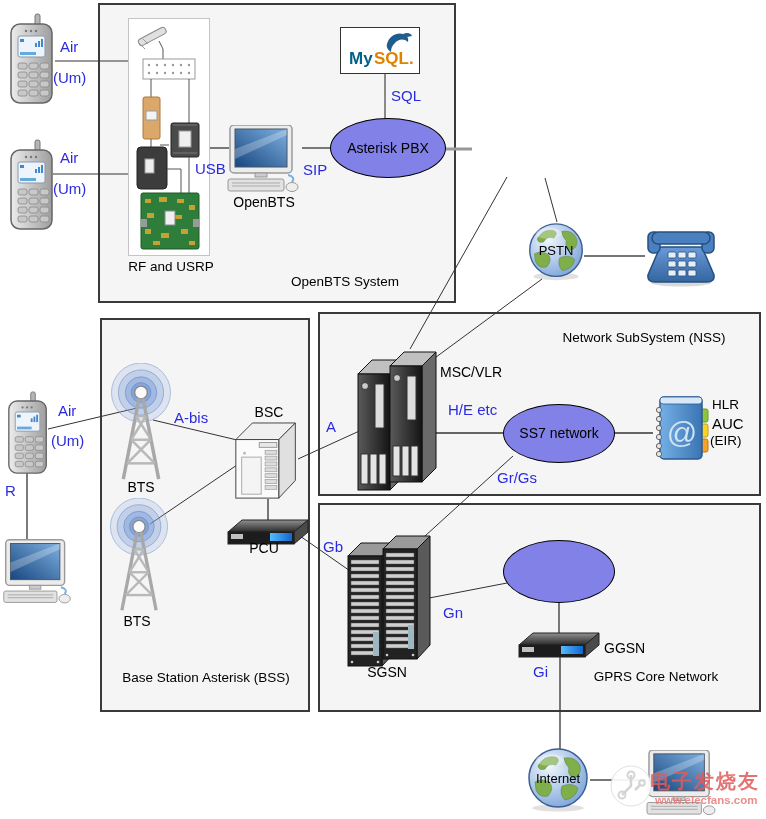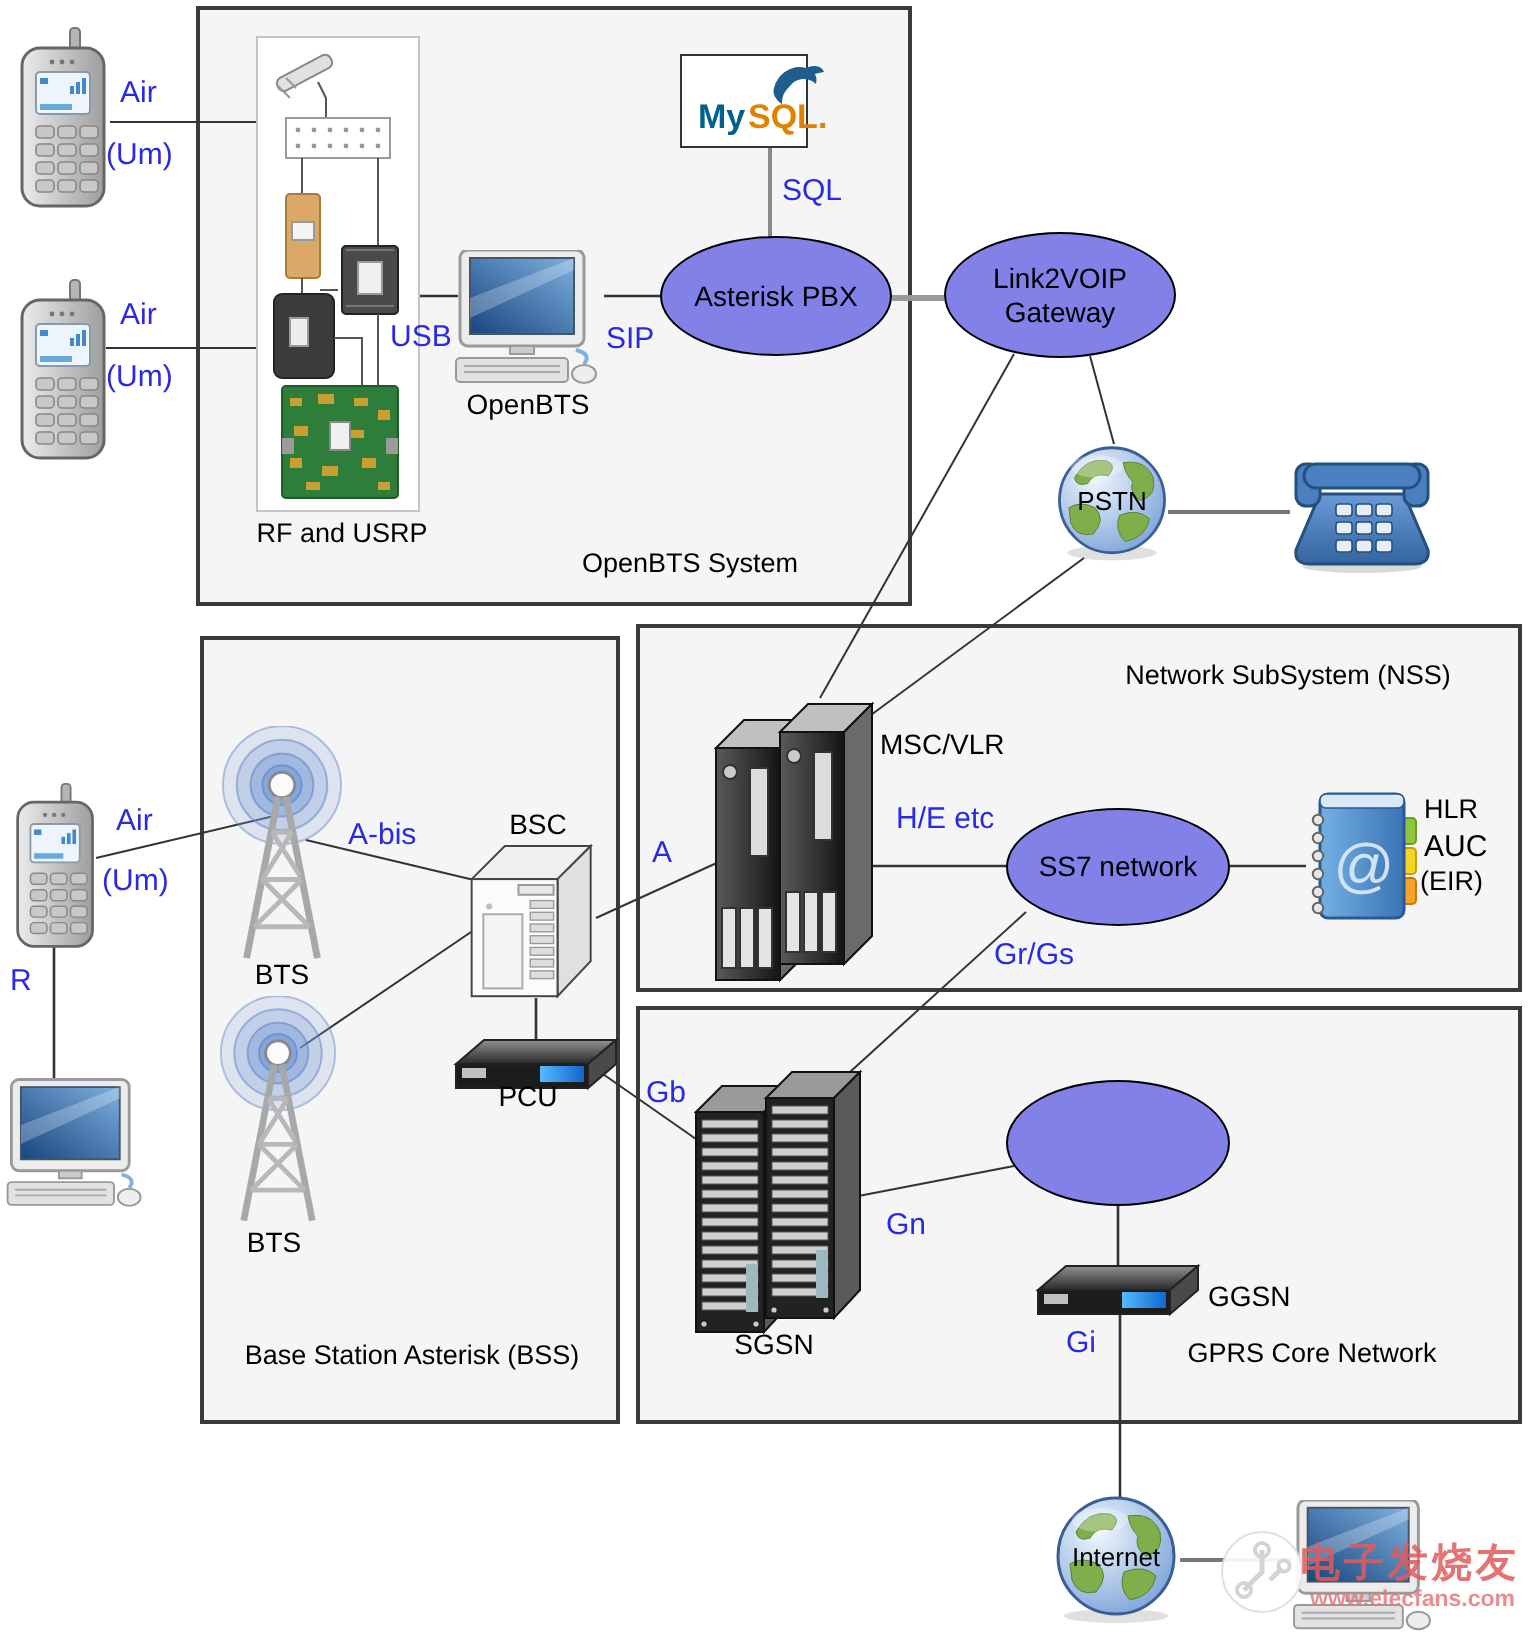--- a/index.html
+++ b/index.html
@@ -252,37 +252,33 @@
       <path d="M64 50 q8 2 4 7" stroke="#7fb0e0" fill="none" stroke-width="2"></path>
       <rect x="4" y="54" width="56" height="12" rx="2" fill="#e2e2e2" stroke="#999"></rect>
       <path d="M8 58 h48 M8 61 h48" stroke="#aaa" stroke-width="1"></path>
       <ellipse cx="68" cy="62" rx="6" ry="4.5" fill="#eee" stroke="#999"></ellipse>
     </svg>
   </div>
   <div class="nlbl ctr" style="left:222px;top:194px;width:84px;font-size:14px;">OpenBTS</div>
   <div class="lbl" style="left:195px;top:160px;">USB</div>
   <div class="lbl" style="left:303px;top:161px;">SIP</div>
 
-  <div class="icon" style="left:340px;top:27px;width:64px;height:47px;background:#fff;border:1px solid #333;box-sizing:border-box;">
+  <div class="icon" style="left:340px;top:27px;width:80px;height:47px;background:#fff;border:1px solid #333;box-sizing:border-box;">
     <svg width="78" height="45" viewBox="0 0 78 45">
       <path d="M46 16 C48 8 56 4 62 6 C66 7 68 10 67 14 C63 10 57 11 54 15 C51 18 50 20 50 24 C47 22 45 19 46 16 Z" fill="#1f5e8c"></path>
       <path d="M62 6 C66 4 70 5 71 8 L66 9 Z" fill="#1f5e8c"></path>
       <text x="8" y="36" font-size="17" font-weight="bold" fill="#00618a" font-family="Liberation Sans,sans-serif">My</text>
       <text x="33" y="36" font-size="17" font-weight="bold" fill="#df8200" font-family="Liberation Sans,sans-serif">SQL</text>
       <text x="68" y="36" font-size="17" font-weight="bold" fill="#df8200" font-family="Liberation Sans,sans-serif">.</text>
     </svg>
   </div>
   <div class="lbl" style="left:391px;top:87px;">SQL</div>
 
   <div class="ellipse" style="left:330px;top:118px;width:116px;height:60px;">
     <div>Asterisk PBX</div>
-  </div>
-  <div class="ellipse" style="left:472px;top:116px;width:116px;height:63px;">
-    <div>Link2VOIP</div>
-    <div>Gateway</div>
   </div>
   <div class="ellipse" style="left:503px;top:404px;width:112px;height:59px;">
     <div>SS7 network</div>
   </div>
   <div class="ellipse" style="left:503px;top:540px;width:112px;height:63px;"></div>
 
   <div class="icon" style="left:526px;top:221px;width:60px;">
     <svg width="60" height="62" viewBox="0 0 64 64">
       <ellipse cx="32" cy="58" rx="24" ry="4" fill="#000" opacity="0.12"></ellipse>
       <circle cx="32" cy="30" r="28" fill="url(#gGlobe)" stroke="#3a5f94" stroke-width="1.5"></circle>

